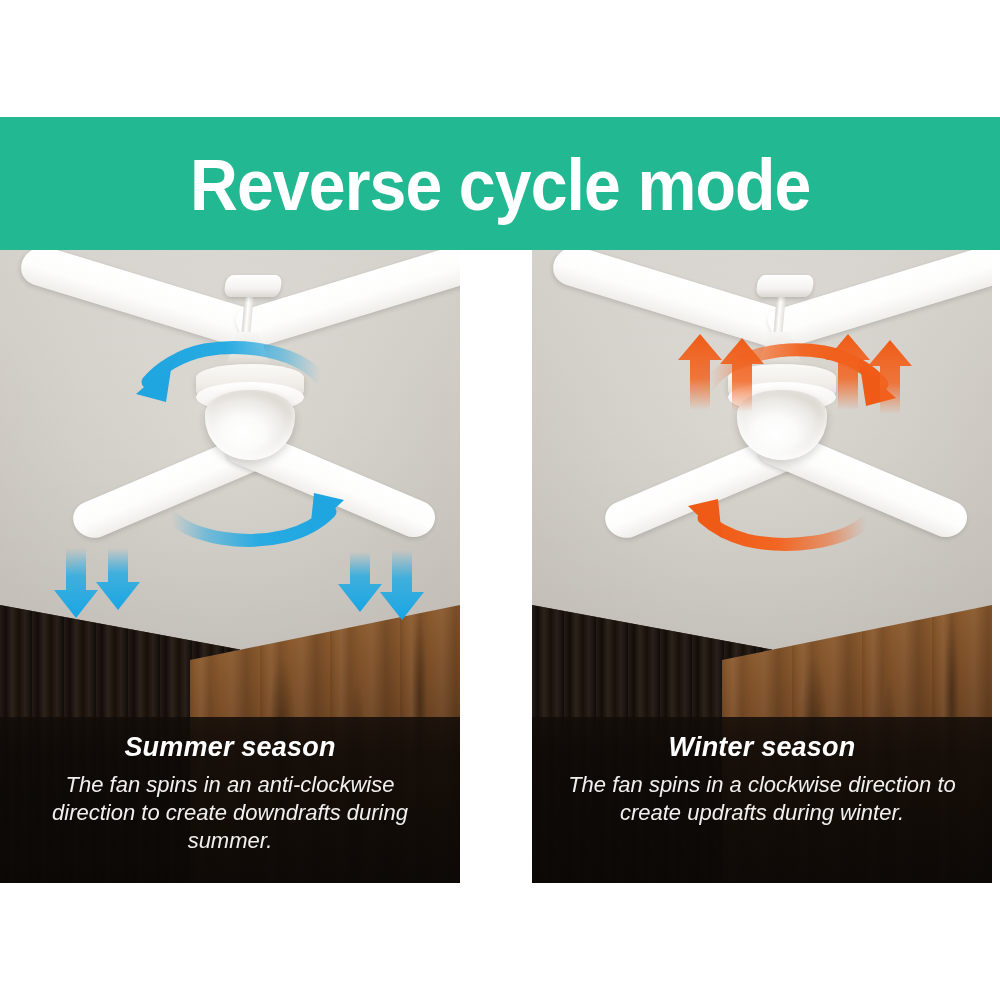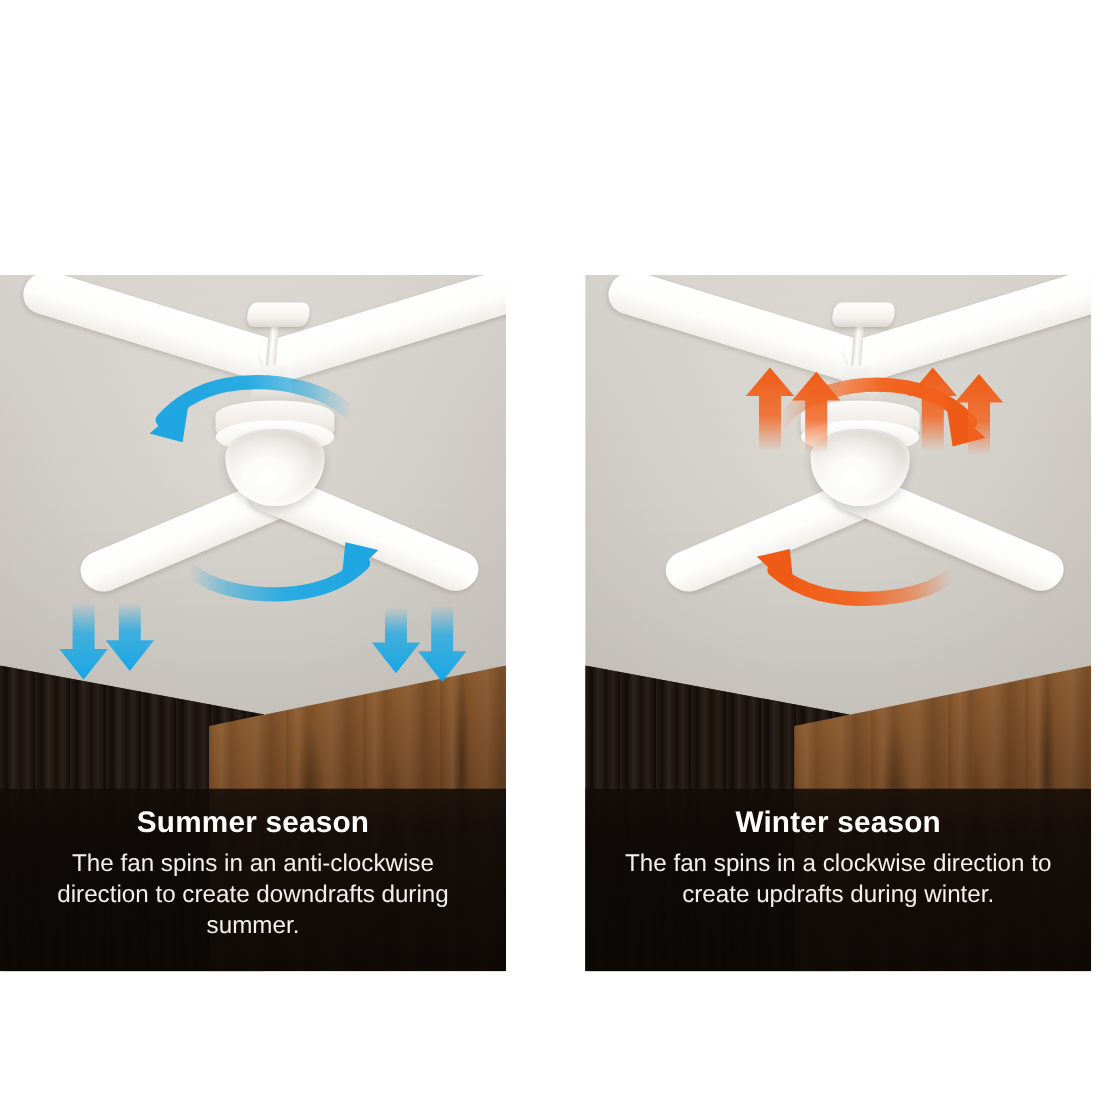--- a/index.html
+++ b/index.html
@@ -28,21 +28,21 @@
     white-space:nowrap;
     line-height:1;
     margin-top:2px;
   }
 
   
   .panels{
     position:absolute;left:0;top:250px;width:1000px;height:633px;
   }
   .panel{
-    position:absolute;top:0;width:460px;height:633px;overflow:hidden;
+    position:absolute;top:0;width:460px;height:633px;overflow:hidden;font-style:italic;
   }
   .panel.left{left:0;}
   .panel.right{left:504px;margin-left:28px;}
   .divider{
     position:absolute;left:496px;top:0;width:8px;height:633px;background:#ffffff;z-index:40;
   }
 
   
   .scene{position:absolute;inset:0;}
 
@@ -193,20 +193,23 @@
 
   
   .arrows{position:absolute;inset:0;z-index:30;pointer-events:none;}
   .arrows svg{position:absolute;left:0;top:0;}
 </style>
 </head>
 <body>
 
 <div id="stage">
 
+  <div class="banner">
+    <div class="banner-title">Reverse cycle mode</div>
+  </div>
 
   <div class="panels">
 
     <div class="panel left">
       <div class="scene">
         <div class="ceiling"></div>
 
         <div class="cornice-wrap">
           <div class="cornice-l"></div>
           <div class="cornice-r"></div>

